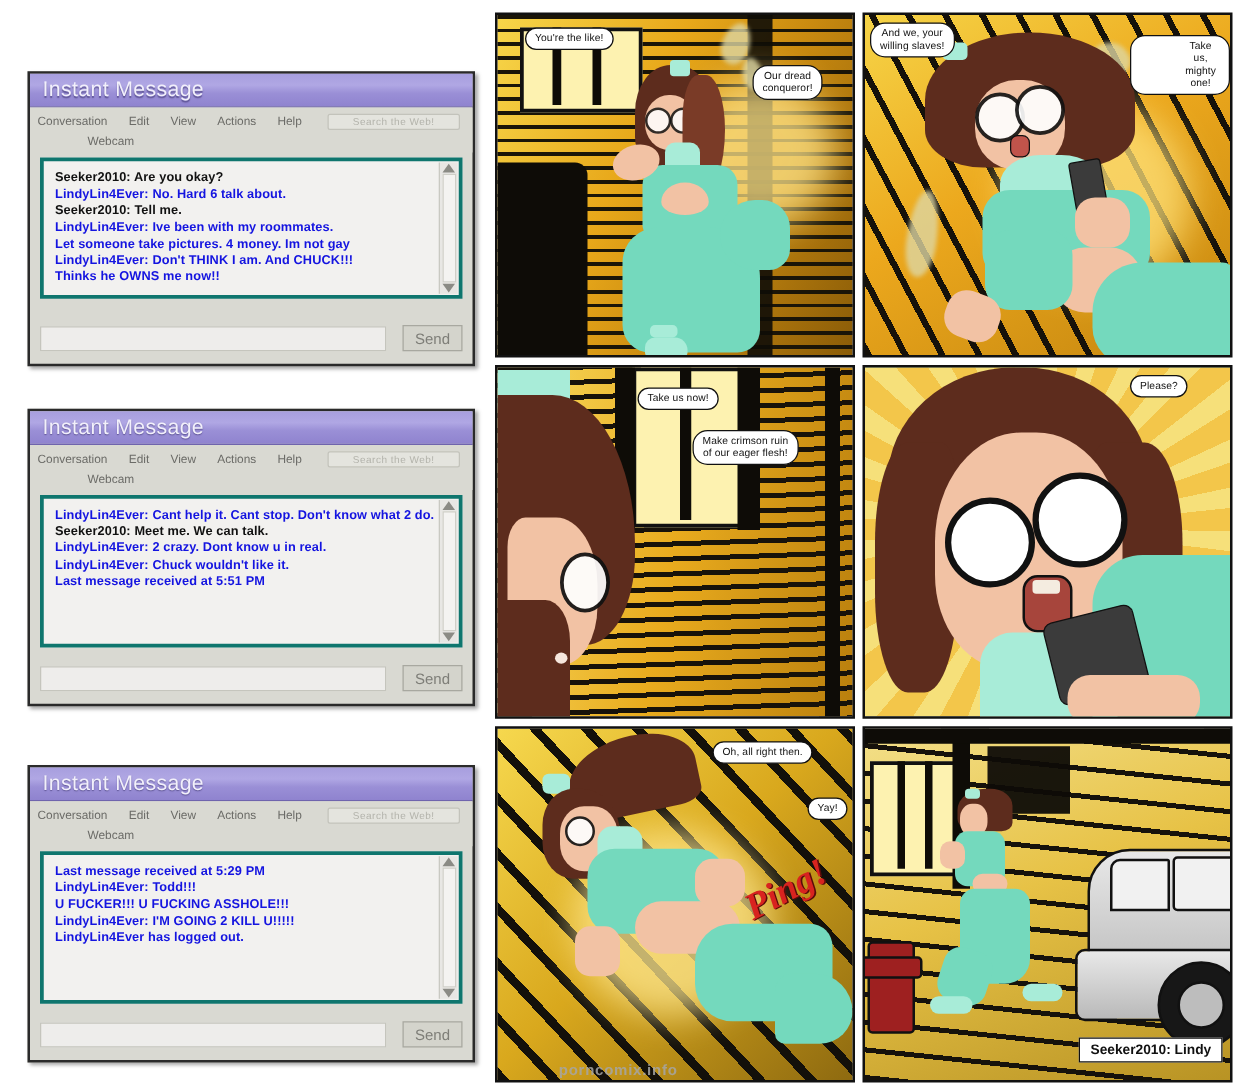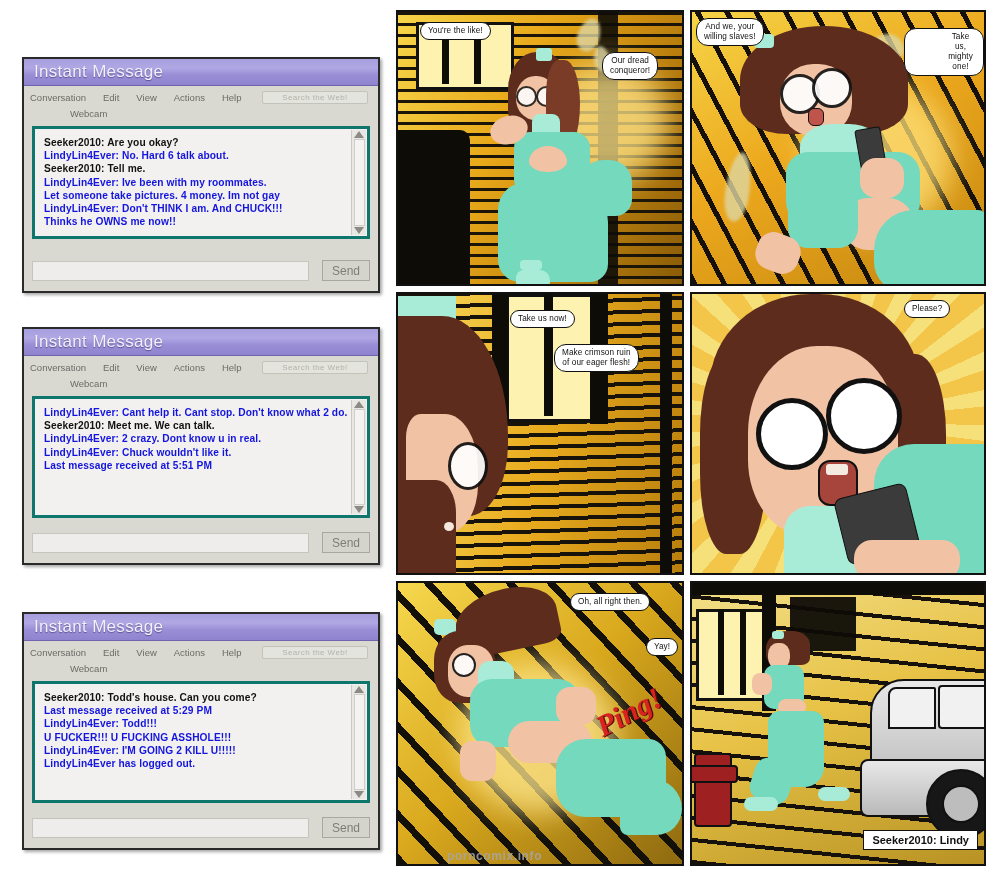--- a/index.html
+++ b/index.html
@@ -218,21 +218,20 @@
         <span class="search-box">
           <span>Search the Web!</span>
         </span>
       </div>
       <div class="menurow">
         <span class="menu-item webcam">Webcam</span>
       </div>
     </div>
     <div class="chat-wrap">
       <div class="chat-lines">
-        <div class="chat-line c-self">Seeker2010: Todd's house. Can you come?</div>
         <div class="chat-line c-other">Last message received at 5:29 PM</div>
         <div class="chat-line c-other">LindyLin4Ever: Todd!!!</div>
         <div class="chat-line c-other">U FUCKER!!! U FUCKING ASSHOLE!!!</div>
         <div class="chat-line c-other">LindyLin4Ever: I'M GOING 2 KILL U!!!!!</div>
         <div class="chat-line c-other">LindyLin4Ever has logged out.</div>
       </div>
       <div class="scrollbar">
         <div class="sb-arrow sb-up"></div>
         <div class="sb-track"></div>
         <div class="sb-arrow sb-down"></div>

